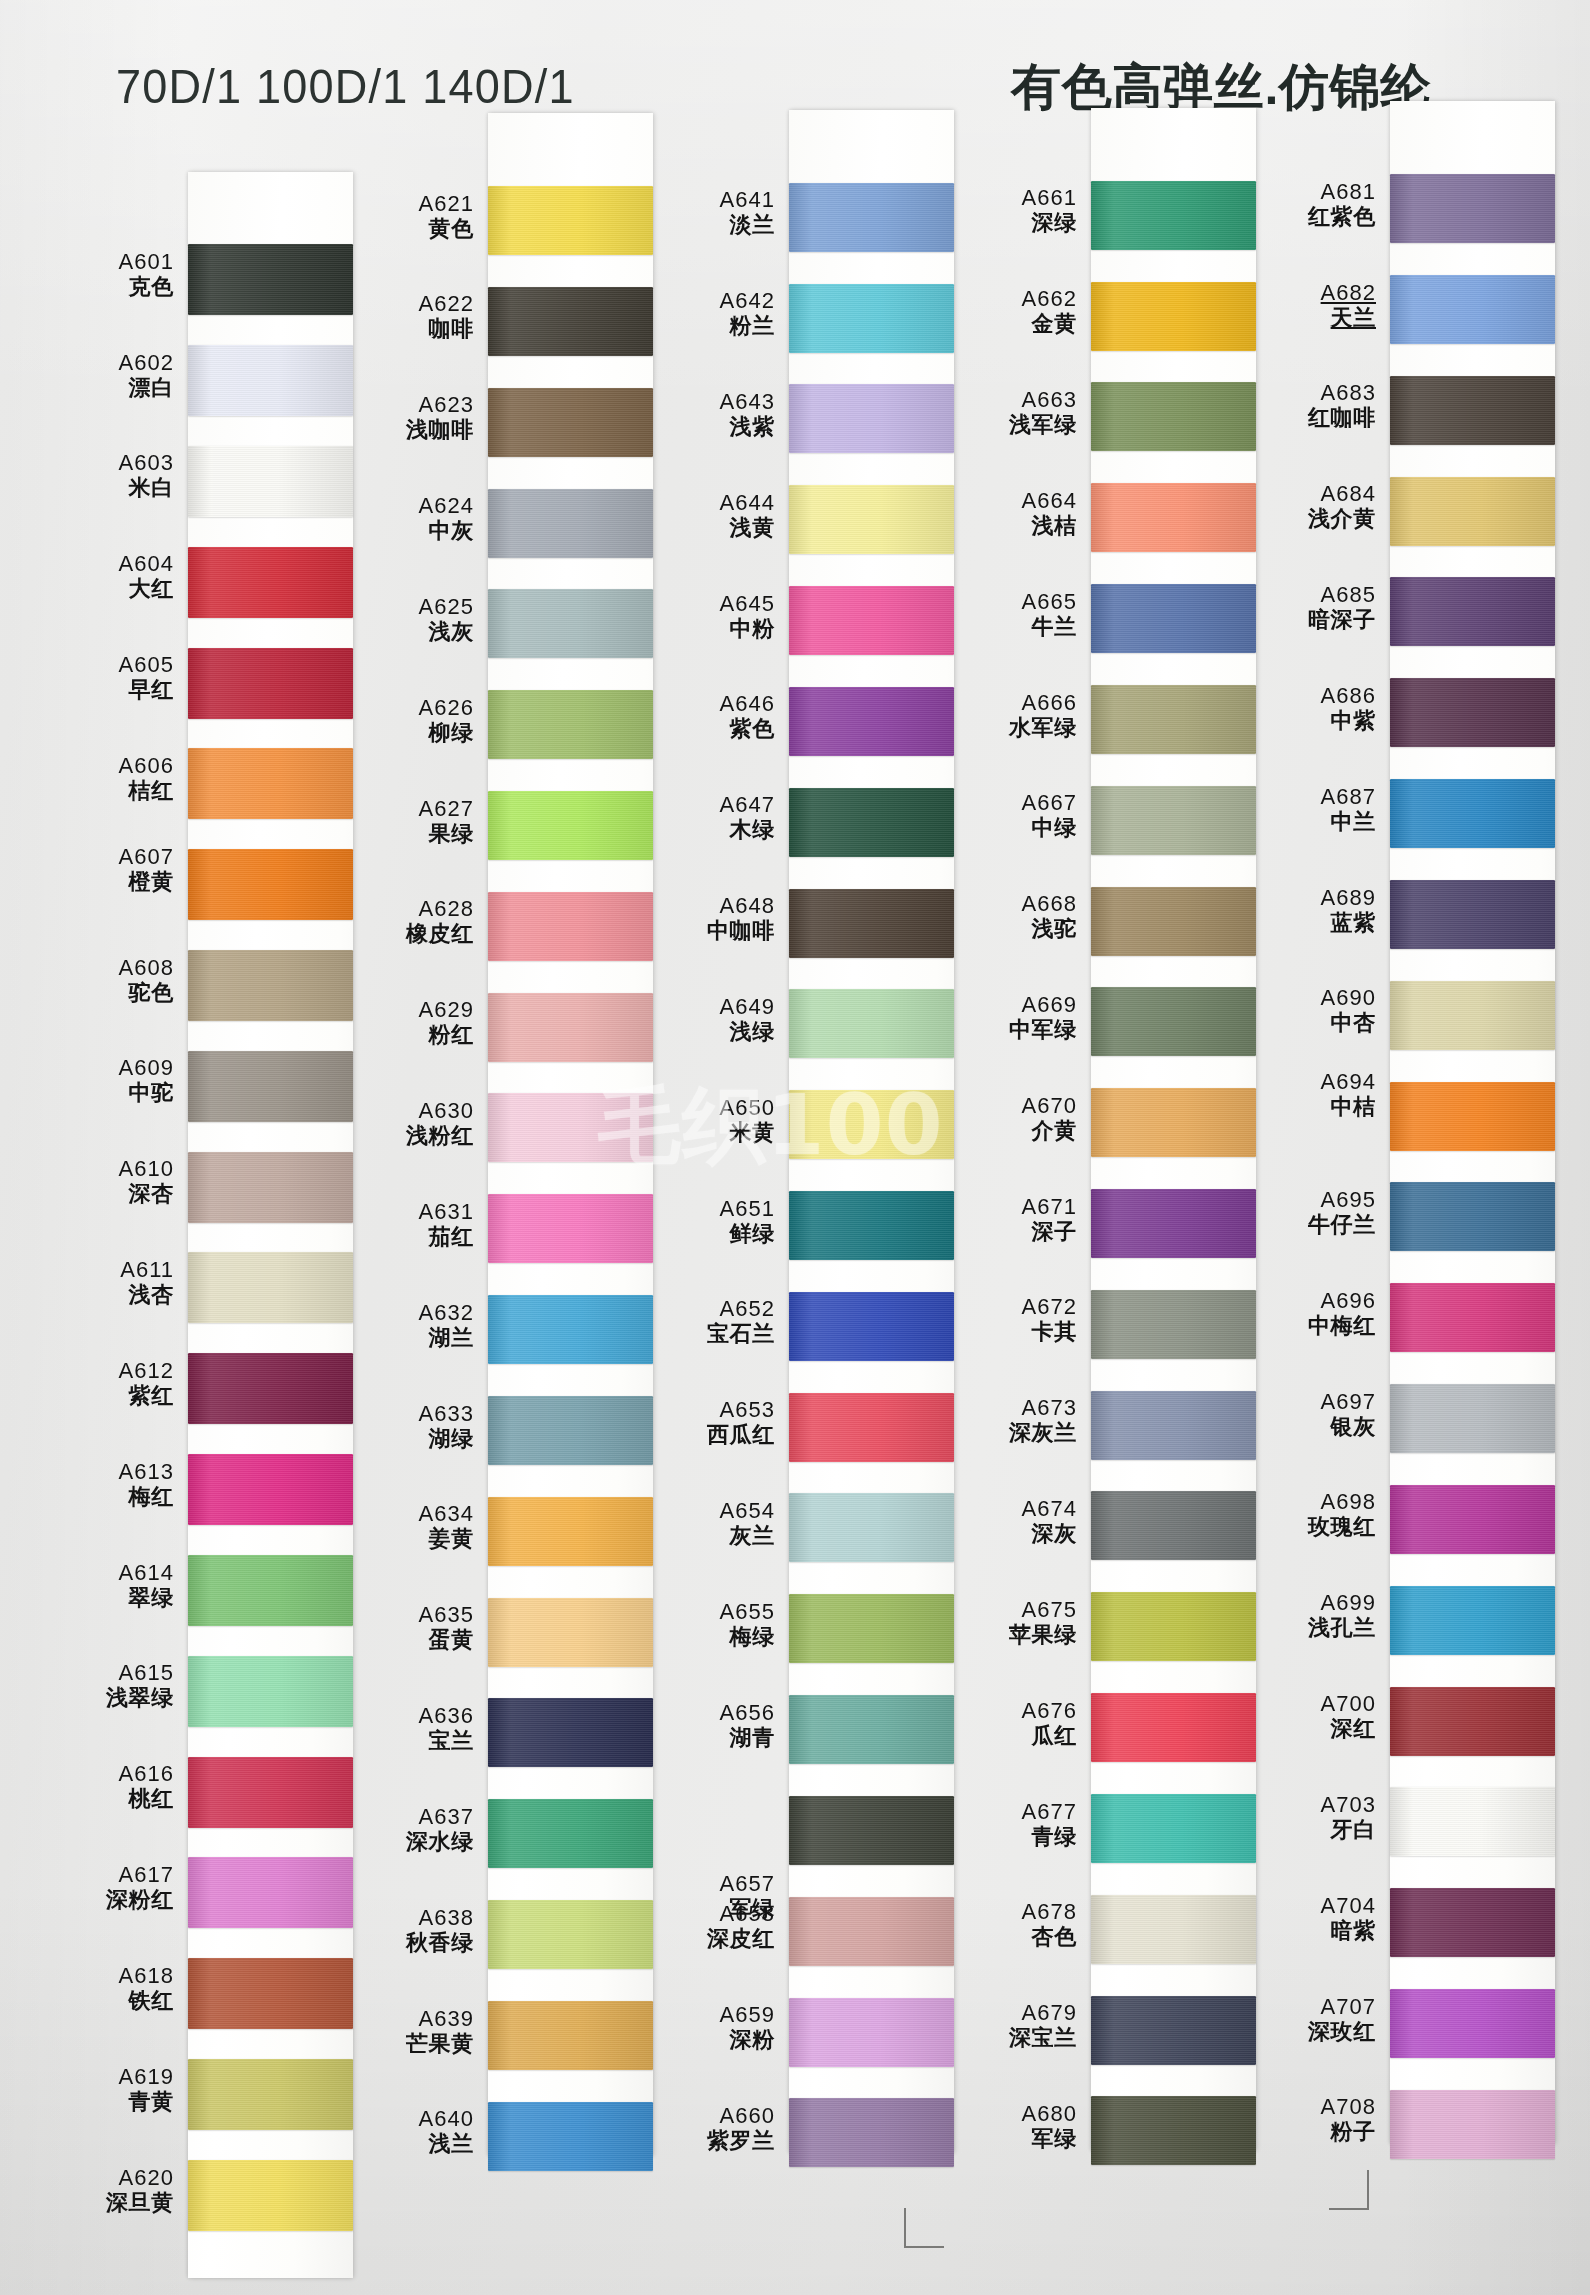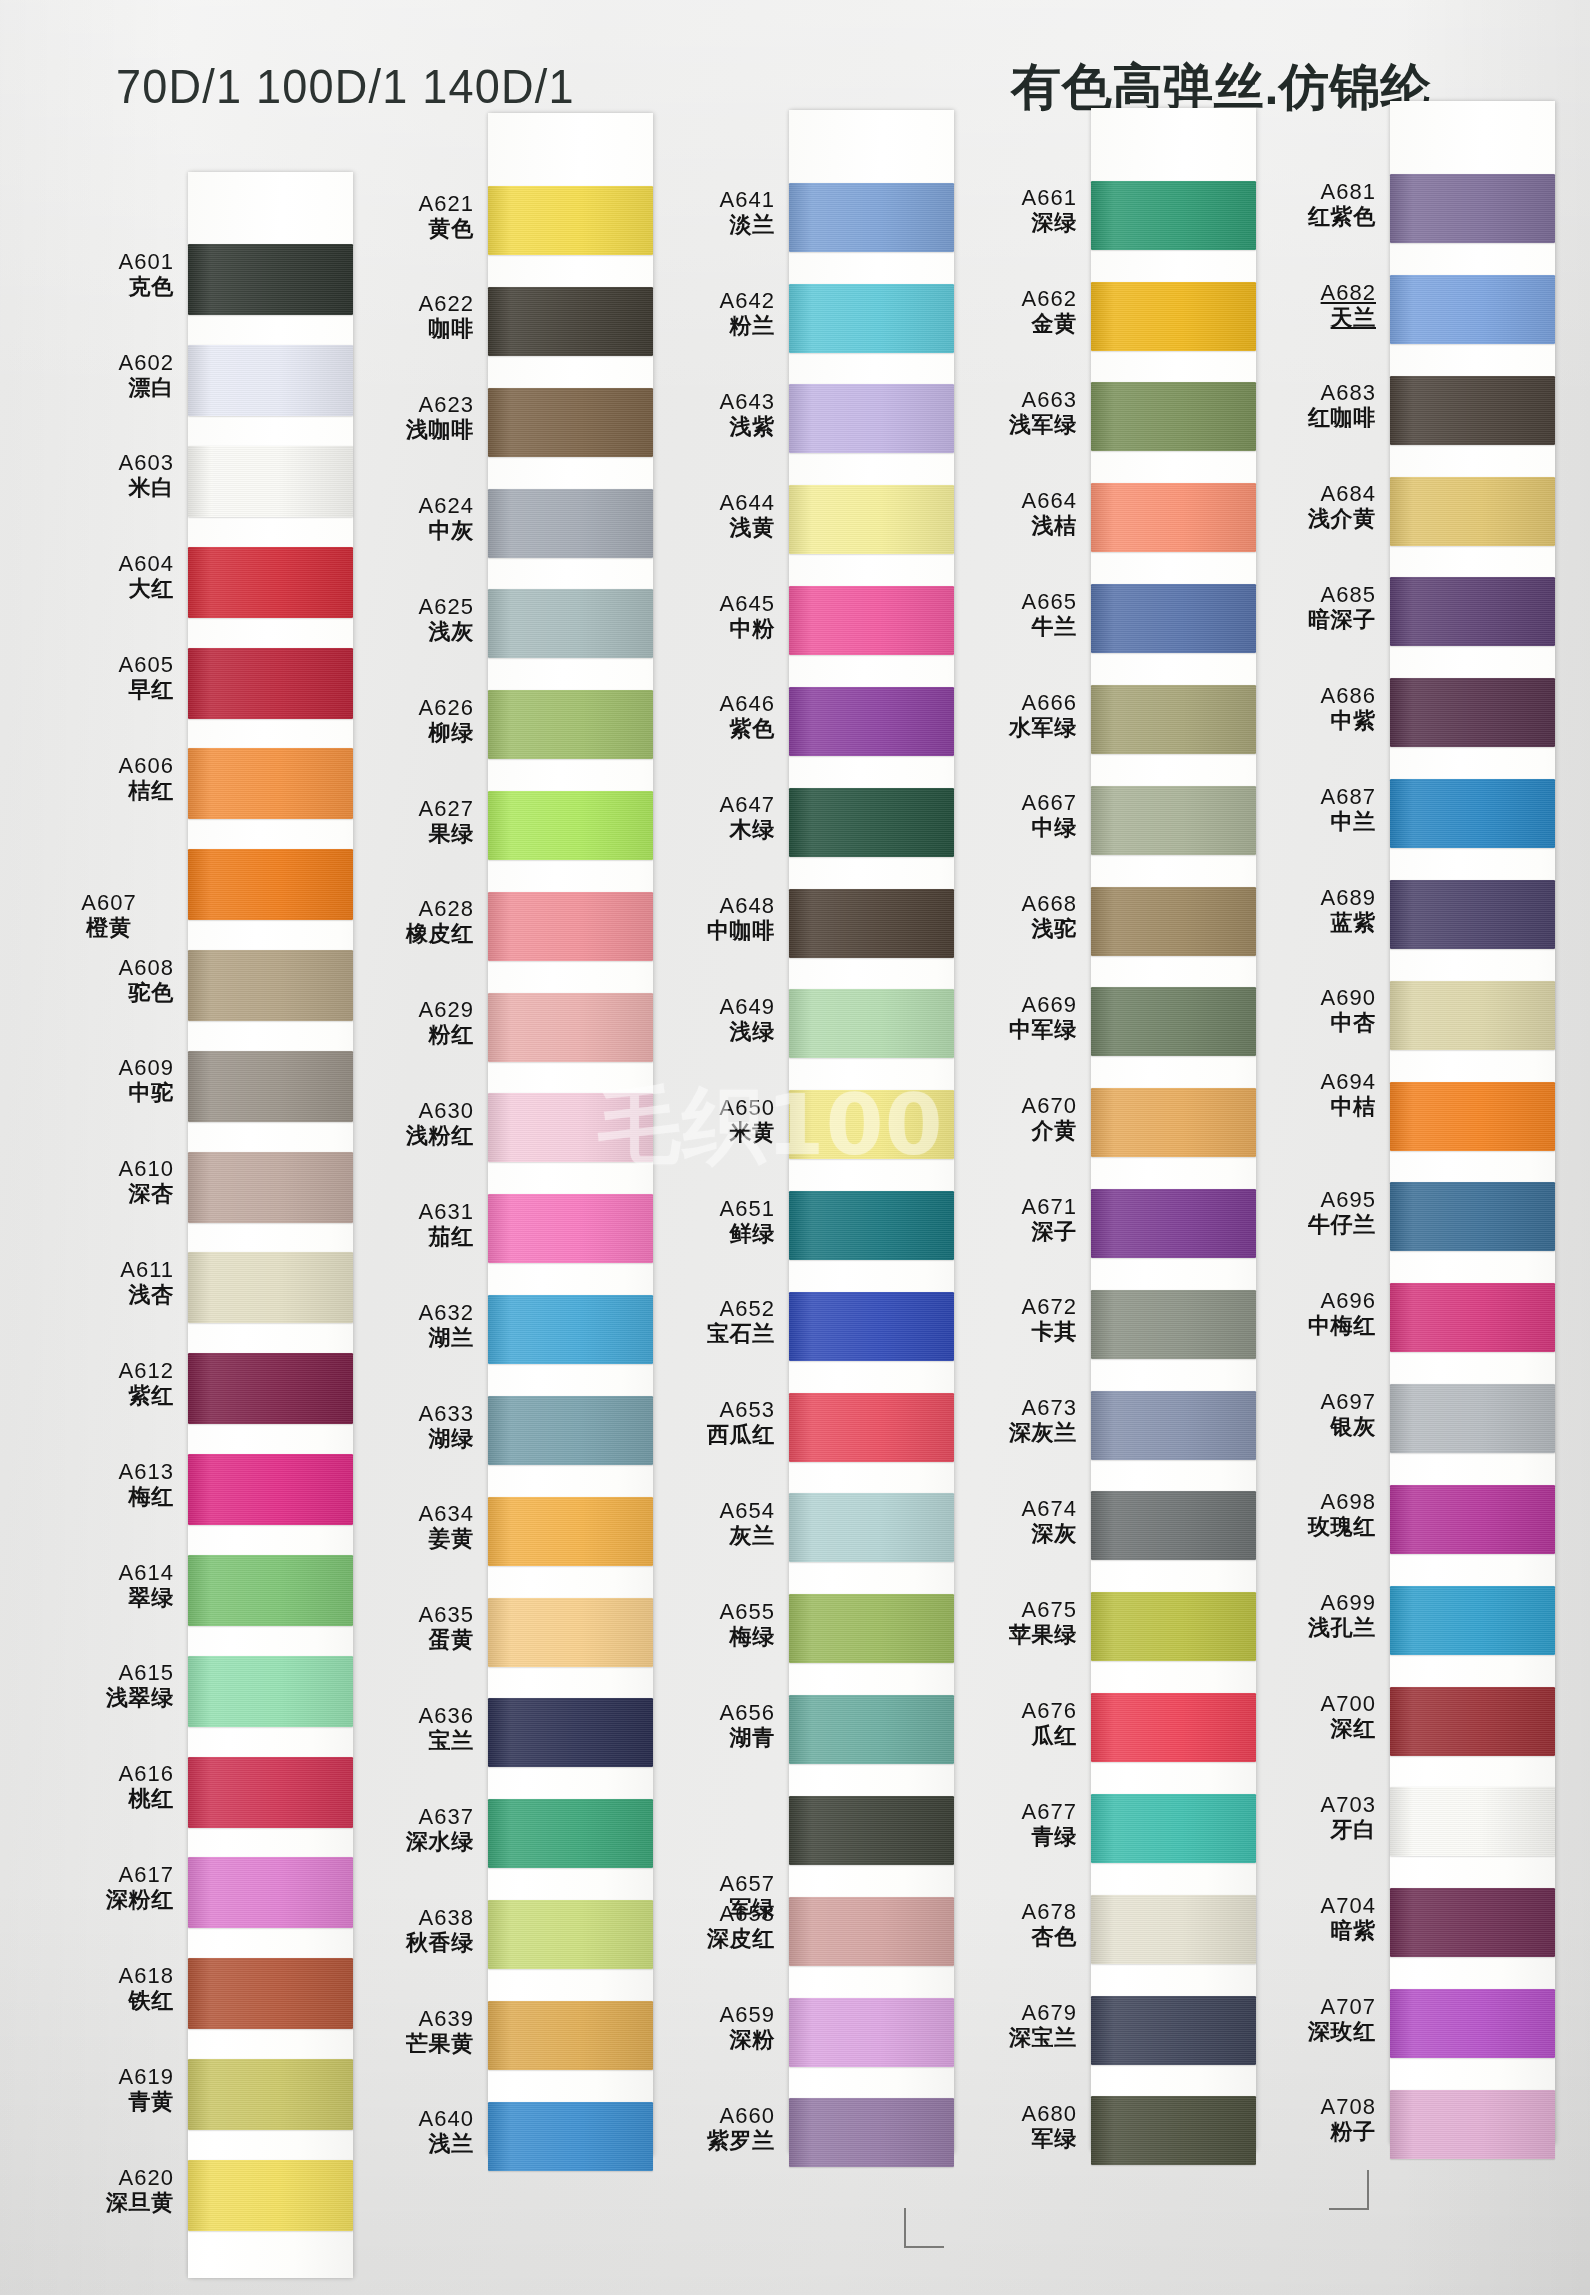--- a/index.html
+++ b/index.html
@@ -144,21 +144,21 @@
           <span class="name">大红</span>
         </div>
         <div class="label" style="top: 501px;">
           <span class="code">A605</span>
           <span class="name">早红</span>
         </div>
         <div class="label" style="top: 602px;">
           <span class="code">A606</span>
           <span class="name">桔红</span>
         </div>
-        <div class="label" style="top: 739px; text-align: center;">
+        <div class="label" style="top: 693px;">
           <span class="code">A607</span>
           <span class="name">橙黄</span>
         </div>
         <div class="label" style="top: 804px;">
           <span class="code">A608</span>
           <span class="name">驼色</span>
         </div>
         <div class="label" style="top: 904px;">
           <span class="code">A609</span>
           <span class="name">中驼</span>

